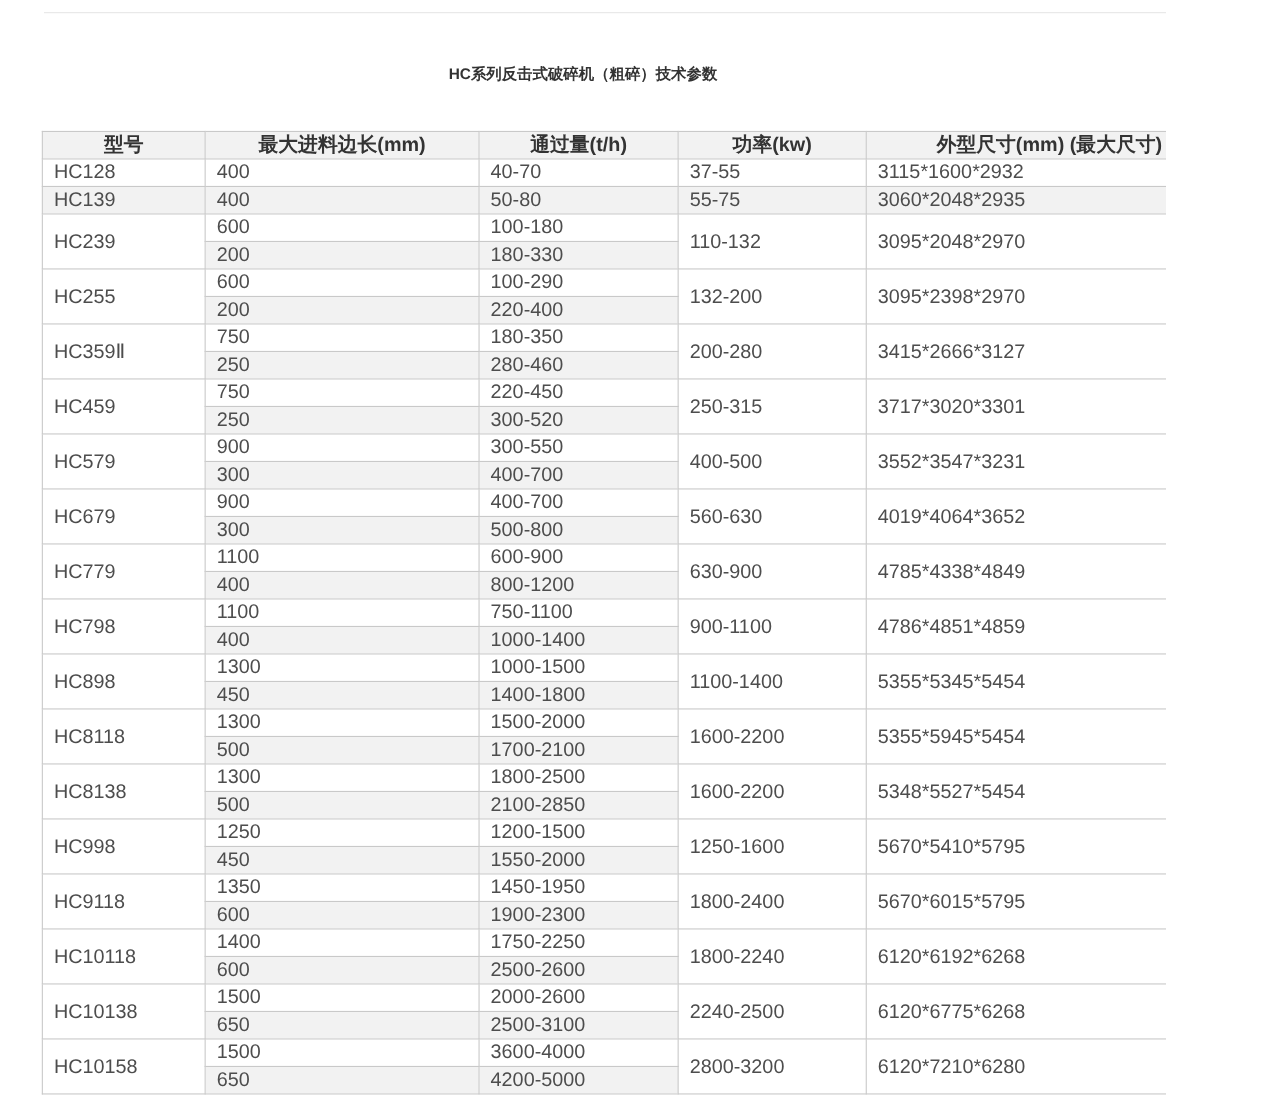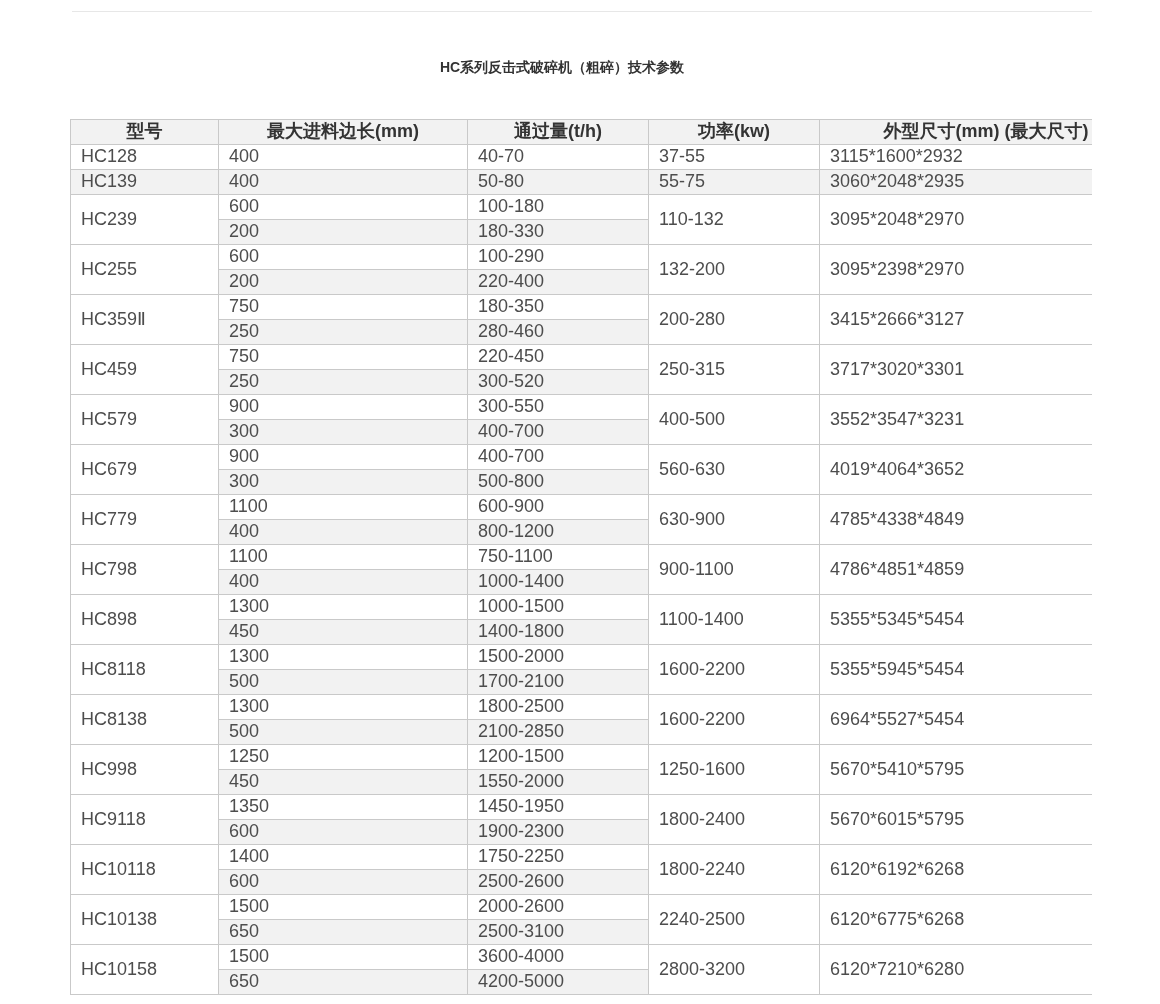--- a/index.html
+++ b/index.html
@@ -16,21 +16,20 @@
   body{
     font-family:"Liberation Sans","DejaVu Sans",sans-serif;
     color:var(--text);
   }
   .page{
     position:relative;
     width:1060px;
     height:1004px;
     background:#ffffff;
     overflow:hidden;
-    margin-left:32px;
   }
   .top-divider{
     position:absolute;
     top:11px;
     left:40px;
     width:1080px;
     height:1px;
     background:var(--top-divider);
   }
   .page-title{
@@ -229,21 +228,21 @@
           </tr>
           <tr class="sub">
             <td>500</td>
             <td>1700-2100</td>
           </tr>
           <tr>
             <td rowspan="2">HC8138</td>
             <td>1300</td>
             <td>1800-2500</td>
             <td rowspan="2">1600-2200</td>
-            <td rowspan="2">6964*5527*5454</td>
+            <td rowspan="2">5348*5527*5454</td>
           </tr>
           <tr class="sub">
             <td>500</td>
             <td>2100-2850</td>
           </tr>
           <tr>
             <td rowspan="2">HC998</td>
             <td>1250</td>
             <td>1200-1500</td>
             <td rowspan="2">1250-1600</td>

